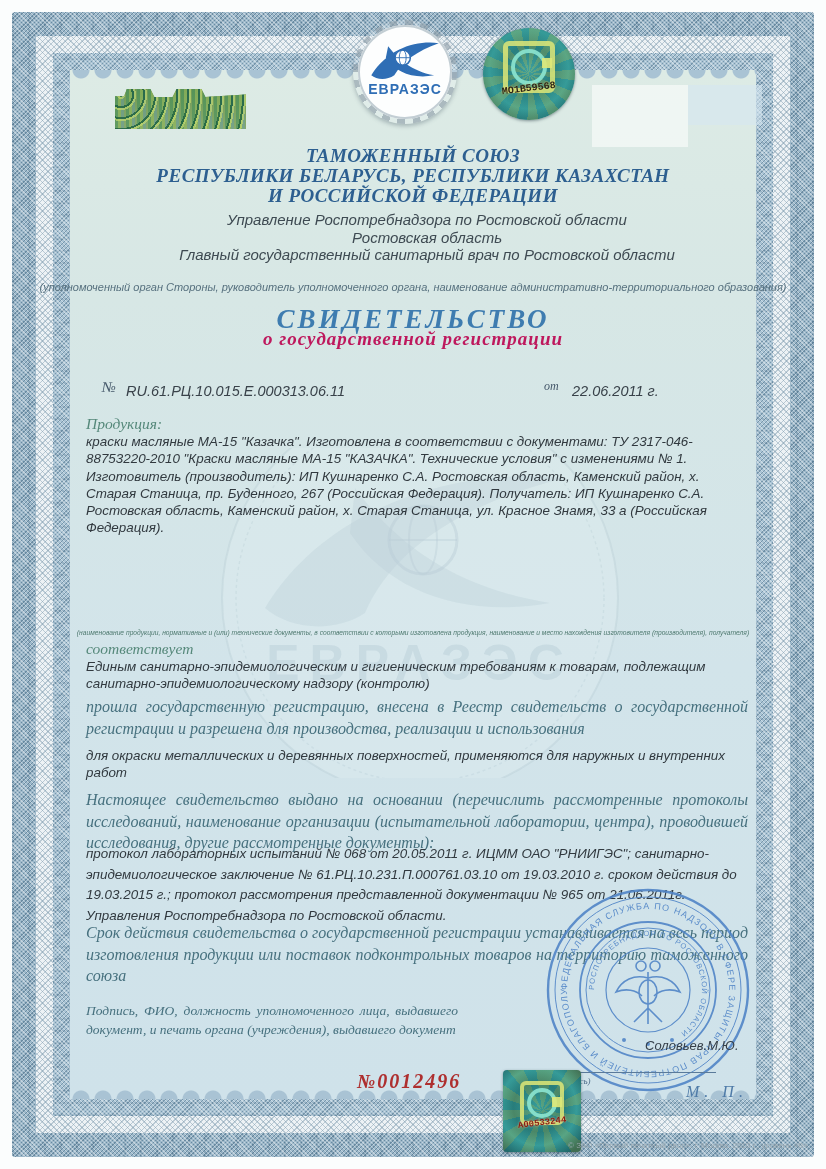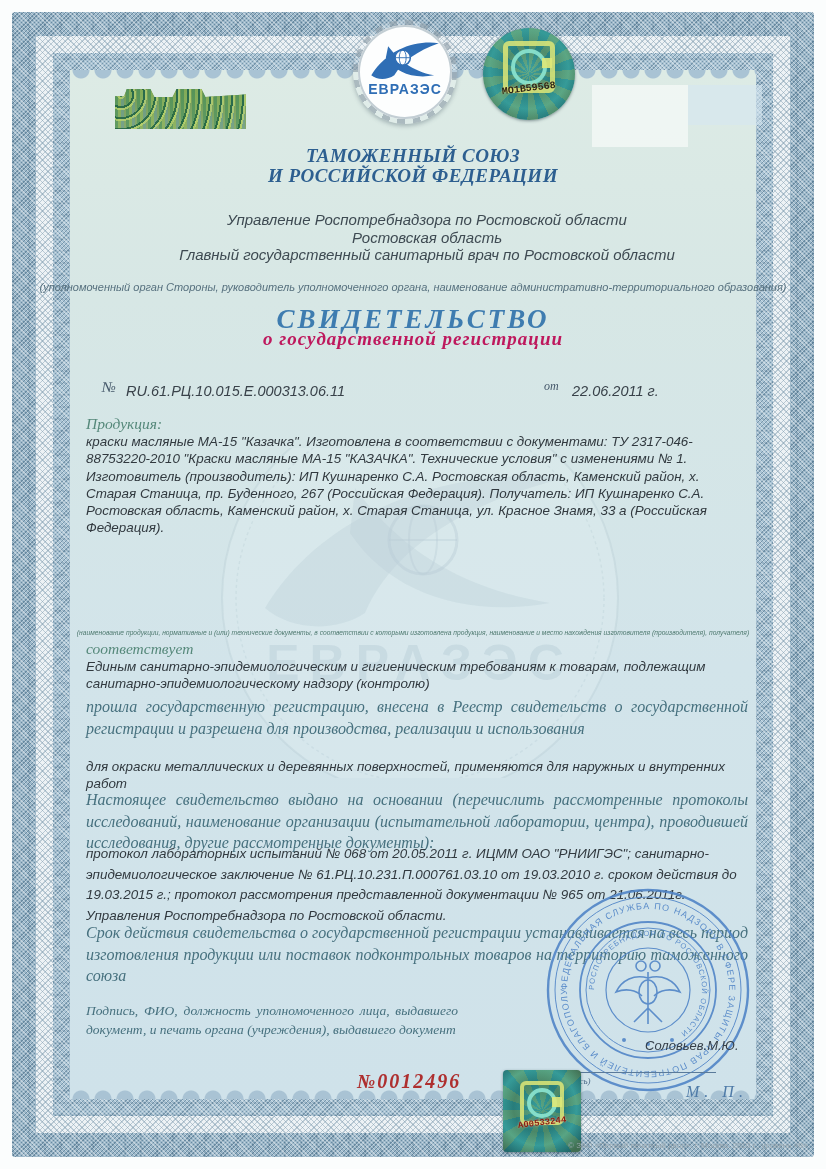--- a/index.html
+++ b/index.html
@@ -97,21 +97,21 @@
   .sect-head{font-size:15.5px;color:#55887a;}
   .body-sans{font-family:"Liberation Sans",sans-serif;font-size:13.4px;line-height:17.3px;color:#31393f;}
   .stmt{font-size:16px;line-height:21.5px;color:#46707e;text-align:justify;}
 
   .prod-head{top:415px;left:86px;}
   .prod-body{top:433px;left:86px;width:658px;}
   .cap2{top:629px;left:56px;right:56px;text-align:center;font-size:6.7px;color:#4f7a70;}
   .comp-head{top:640px;left:86px;}
   .comp-body{top:658px;left:86px;width:630px;}
   .reg-stmt{top:696px;left:86px;width:662px;}
-  .reg-usage{top:747px;left:86px;width:672px;margin-top:11px;}
+  .reg-usage{top:747px;left:86px;width:672px;}
   .basis-stmt{top:789px;left:86px;width:662px;}
   .basis-details{top:844px;left:86px;width:668px;line-height:20.6px;}
   .validity{top:922px;left:86px;width:662px;}
   .sig-label{top:1002px;left:86px;width:372px;font-size:13.5px;line-height:18.5px;color:#46707e;text-align:justify;}
   .sig-name{top:1038px;left:645px;font-family:"Liberation Sans",sans-serif;font-size:13px;color:#36404a;}
   .sig-line{top:1072px;left:518px;width:198px;border-top:1.3px solid #5a7a9a;}
   .sig-cap{top:1076px;left:518px;width:198px;text-align:left;font-size:9px;color:#4a6a88;}
   .mp{top:1083px;left:686px;font-size:16px;letter-spacing:5px;color:#4f7ba8;}
   .serial-red{top:1055px;left:357px;font-size:20px;letter-spacing:2px;color:#ae2f2f;font-weight:bold;margin-top:15px;}
   .footer-txt{top:1141px;right:16px;text-align:right;font-family:"Liberation Sans",sans-serif;
@@ -162,20 +162,21 @@
     </div>
   </div>
 
   <div class="holo-top">
     <div class="holo-emblem"></div>
     <div class="holo-num">МО1В59568</div>
   </div>
 
   <div class="abs center hdr-union">
     <div>ТАМОЖЕННЫЙ СОЮЗ</div>
+    <div>РЕСПУБЛИКИ БЕЛАРУСЬ, РЕСПУБЛИКИ КАЗАХСТАН</div>
     <div>И РОССИЙСКОЙ ФЕДЕРАЦИИ</div>
   </div>
   <div class="abs center hdr-auth">
     <div>Управление Роспотребнадзора по Ростовской области</div>
     <div>Ростовская область</div>
     <div>Главный государственный санитарный врач по Ростовской области</div>
   </div>
   <div class="abs center cap cap1">(уполномоченный орган Стороны, руководитель уполномоченного органа, наименование административно-территориального образования)</div>
 
   <div class="abs center title-main">СВИДЕТЕЛЬСТВО</div>

